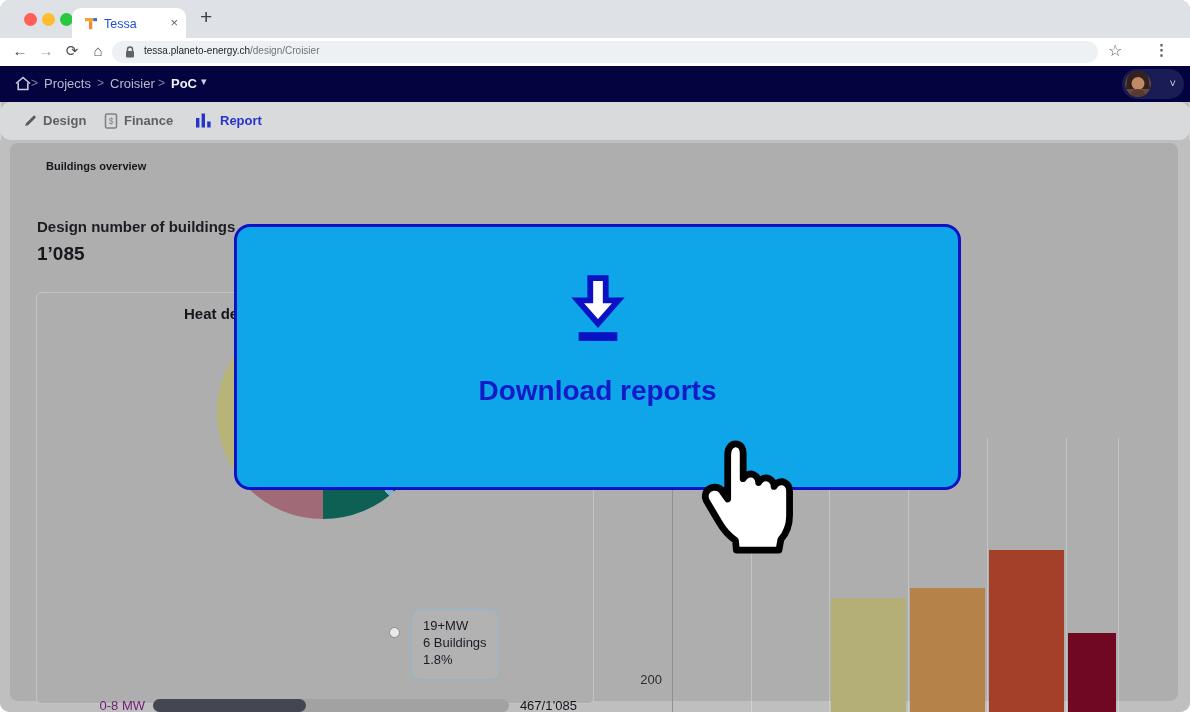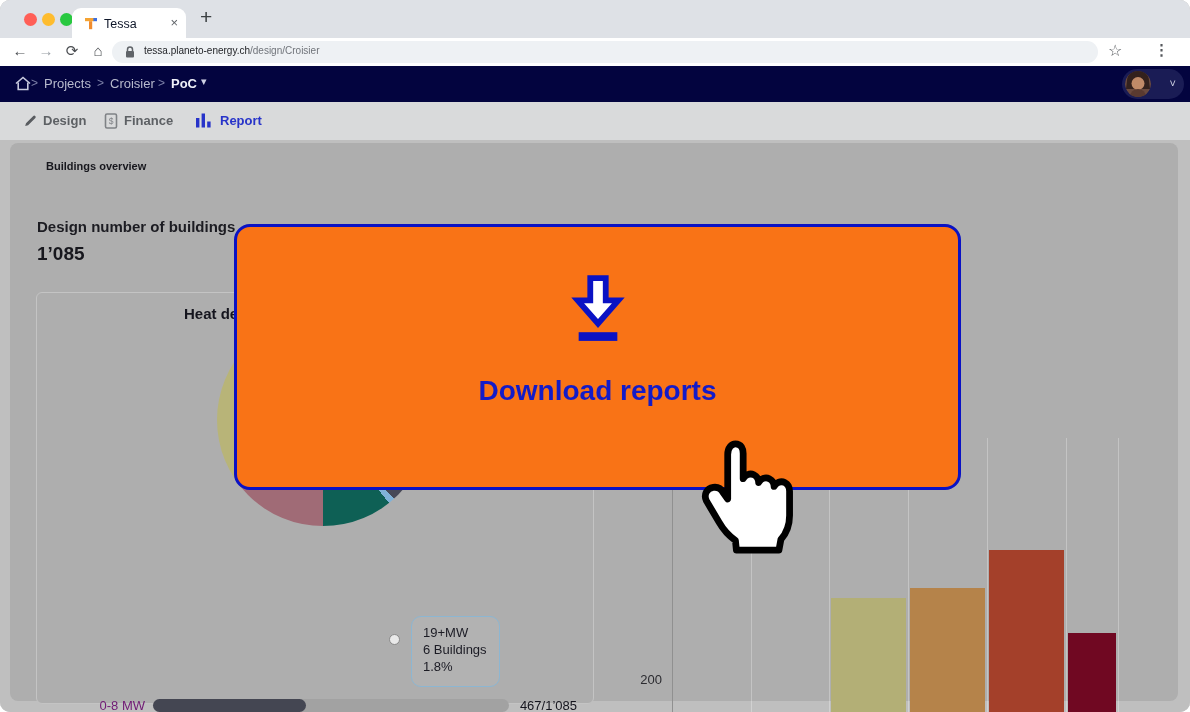--- a/index.html
+++ b/index.html
@@ -9,21 +9,21 @@
 
   
   #tabstrip{position:absolute;left:0;top:0;width:100%;height:38px;background:#dee1e6;}
   .light{position:absolute;top:13px;width:13px;height:13px;border-radius:50%;}
   #light-red{left:24px;background:#ff5f57;}
   #light-yellow{left:42px;background:#febc2e;}
   #light-green{left:60px;background:#28c840;}
   #tab{position:absolute;left:72px;top:8px;width:114px;height:30px;background:#fff;
     border-radius:9px 9px 0 0;}
   #favicon{position:absolute;left:12px;top:8px;width:14px;height:14px;}
-  #tab-title{position:absolute;left:32px;top:9px;font-size:12.5px;color:#0f172a;}
+  #tab-title{position:absolute;left:32px;top:9px;font-size:12.5px;color:#1d4ed8;}
   #tab-close{position:absolute;right:8px;top:7px;font-size:13px;color:#5f6368;cursor:default;}
   #new-tab{position:absolute;left:200px;top:5px;font-size:21px;color:#3c4043;}
   #urlrow{position:absolute;left:0;top:38px;width:100%;height:28px;background:#fff;}
   .navico{position:absolute;top:4px;font-size:15px;color:#494c50;width:20px;text-align:center;}
   #back-icon{left:10px;}
   #fwd-icon{left:36px;color:#9aa0a6;}
   #reload-icon{left:62px;}
   #home-icon{left:88px;}
   #urlpill{position:absolute;left:112px;top:3px;width:986px;height:22px;border-radius:12px;
     background:#eef1f4;}
@@ -41,21 +41,21 @@
   #crumb-projects{left:44px;} #sep1{left:31px;} #sep2{left:97px;}
   #crumb-croisier{left:110px;} #sep3{left:158px;}
   #crumb-poc{left:171px;color:#eef0f8;font-weight:700;}
   #poc-caret{position:absolute;left:201px;top:9px;font-size:11px;color:#cdd0e2;}
   #avatar-pill{position:absolute;right:6px;top:3px;width:62px;height:30px;border-radius:16px;
     background:#1a1c55;}
   #avatar{position:absolute;left:3px;top:2px;width:26px;height:26px;border-radius:50%;overflow:hidden;}
   #avatar-caret{position:absolute;right:8px;top:8px;font-size:11px;color:#cdd0e2;}
 
   
-  #tabbar{position:absolute;left:0;top:102px;width:100%;height:38px;background:#d9dadb;}
+  #tabbar{position:absolute;left:0;top:102px;width:100%;height:38px;background:#d9dadb;border-radius:11px;}
   .apptab-label{position:absolute;top:11px;font-size:13px;font-weight:600;color:#5d6064;}
   #design-label{left:43px;} #finance-label{left:124px;}
   #report-label{left:220px;color:#2733c9;}
   .apptab-icon{position:absolute;top:11px;}
   #design-icon{left:23px;} #finance-icon{left:104px;} #report-icon{left:196px;}
   #report-underline{position:absolute;left:178px;top:129px;width:87px;height:3px;background:#2733c9;}
 
   
   #content{position:absolute;left:0;top:140px;width:100%;height:572px;background:#bfbfbf;}
   #panel{position:absolute;left:10px;top:3px;width:1168px;height:558px;background:#aeaeae;
@@ -83,29 +83,29 @@
   .row-fill{position:absolute;left:0;top:0;height:13px;border-radius:7px;}
   .row-value{position:absolute;left:454px;top:0;width:86px;text-align:right;font-size:13px;color:#15151e;}
 
   
   .gridline{position:absolute;top:298px;width:1px;background:rgba(255,255,255,0.28);height:338px;}
   #hist-axis-y{position:absolute;left:672px;top:298px;width:1px;height:339px;background:#909090;}
   .hist-bar{position:absolute;}
   .ytick{position:absolute;left:622px;width:40px;text-align:right;font-size:13px;color:#2b2b30;}
 
   
-  #modal{position:absolute;left:234px;top:224px;width:727px;height:266px;background:#f97316;
+  #modal{position:absolute;left:234px;top:224px;width:727px;height:266px;background:#0ea5e9;
     border:3px solid #0a12c4;border-radius:16px;box-sizing:border-box;text-align:center;cursor:pointer;}
   #dl-icon{margin-top:46px;}
   #modal-label{margin-top:26px;font-size:28px;font-weight:800;color:#131bc8;}
 
   
   #cursor{position:absolute;left:694px;top:440px;width:108px;height:116px;z-index:30;}
   #modal{z-index:20;}
-  #tooltip,#pie,#pie-marker{z-index:5;margin-top:7px;}
+  #tooltip,#pie,#pie-marker{z-index:5;}
 </style>
 </head>
 <body>
 
 <div id="window">
 
   <div id="tabstrip">
     <div class="light" id="light-red"></div>
     <div class="light" id="light-yellow"></div>
     <div class="light" id="light-green"></div>

